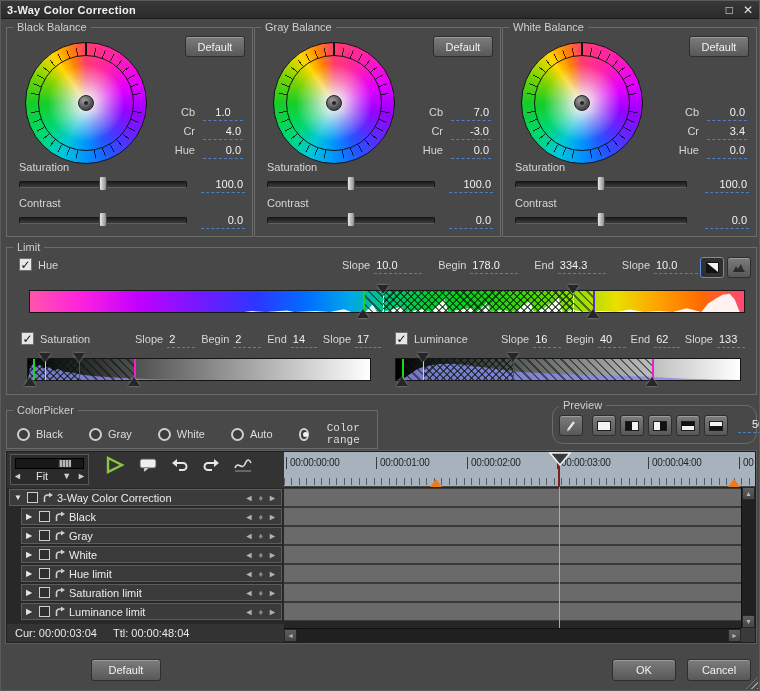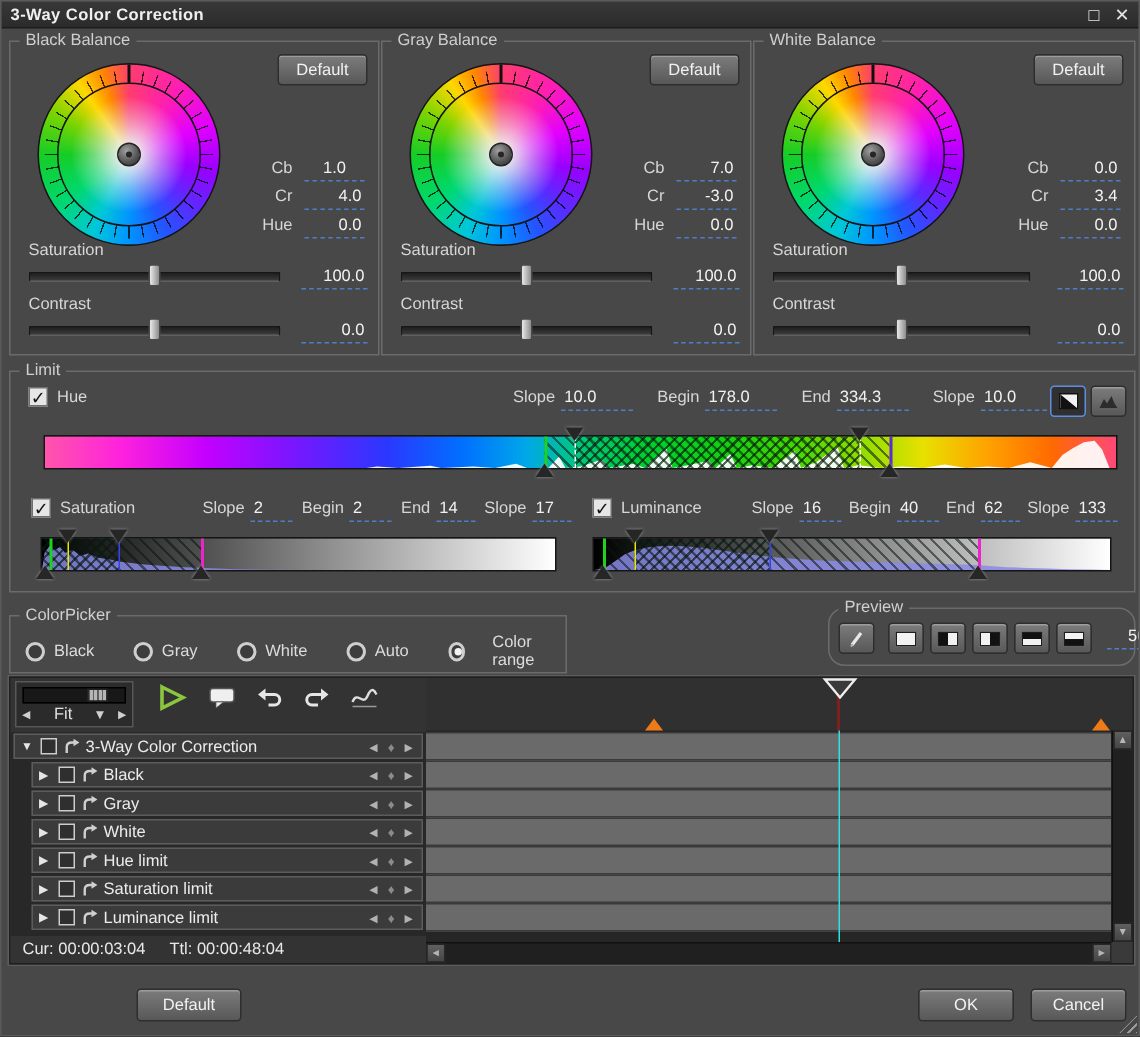--- a/index.html
+++ b/index.html
@@ -378,21 +378,21 @@
           <span>Gray</span>
         </span>
       <span style="display:flex;gap:6px;align-items:center;">
           <span class="radio"></span>
           <span>White</span>
         </span>
       <span style="display:flex;gap:6px;align-items:center;">
           <span class="radio"></span>
           <span>Auto</span>
         </span>
-      <span style="display:flex;gap:18px;align-items:center;">
+      <span style="display:flex;gap:18px;align-items:center;font-family:Liberation Mono, monospace;">
           <span class="radio sel"></span>
           <span>Color range</span>
         </span>
     </div>
   </div>
 
   <div class="group" style="left:551px;top:404px;width:203px;height:37px;border-radius:11px;">
     <span class="gtitle">Preview</span>
     <div class="abs" style="left:6px;top:9px;display:flex;gap:4px;align-items:center;">
       <div class="ibtn" style="margin-right:5px;">
@@ -578,20 +578,29 @@
             </span>
         </div>
       </div>
 
       <div class="curts">
         <span>Cur: 00:00:03:04</span>
         <span>Ttl: 00:00:48:04</span>
       </div>
     </div>
 
+    <div class="ruler">
+      <span class="rlabel" style="left:2px;">00:00:00:00</span>
+      <span class="rlabel" style="left:92px;">00:00:01:00</span>
+      <span class="rlabel" style="left:183px;">00:00:02:00</span>
+      <span class="rlabel" style="left:273px;">00:00:03:00</span>
+      <span class="rlabel" style="left:364px;">00:00:04:00</span>
+      <span class="rlabel" style="left:455px;">00</span>
+      <div class="rticks"></div>
+    </div>
 
     <div class="tracks">
       <div class="trackrow" style="top:1px;"></div>
       <div class="trackrow" style="top:20px;"></div>
       <div class="trackrow" style="top:39px;"></div>
       <div class="trackrow" style="top:58px;"></div>
       <div class="trackrow" style="top:77px;"></div>
       <div class="trackrow" style="top:96px;"></div>
       <div class="trackrow" style="top:115px;"></div>
     </div>

